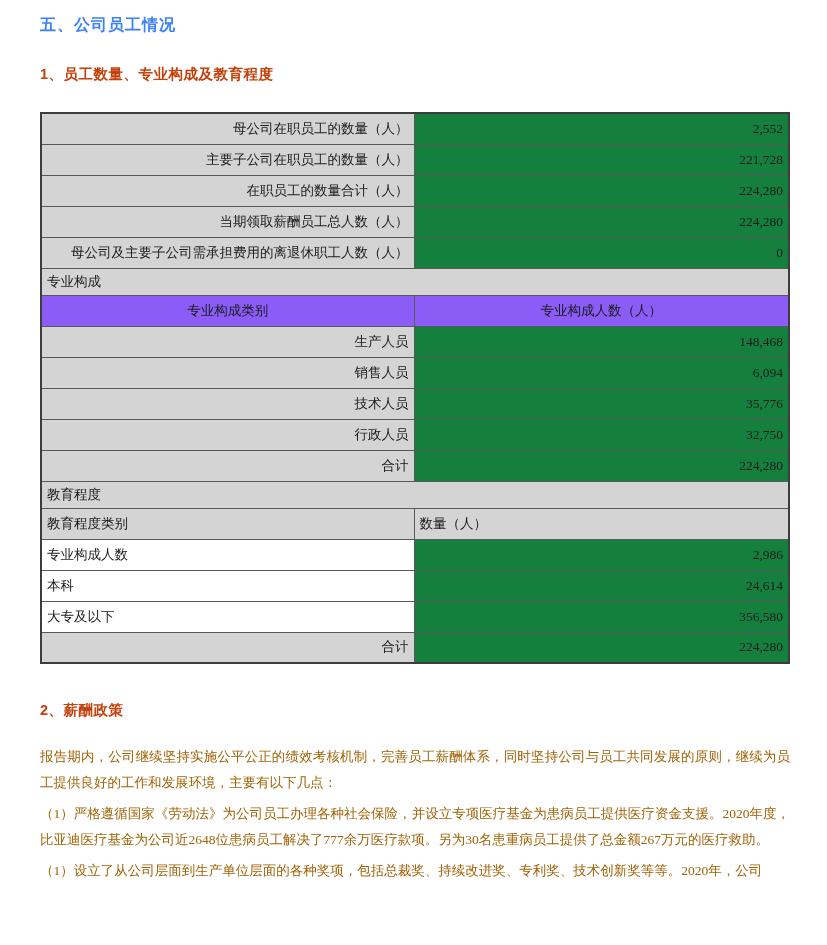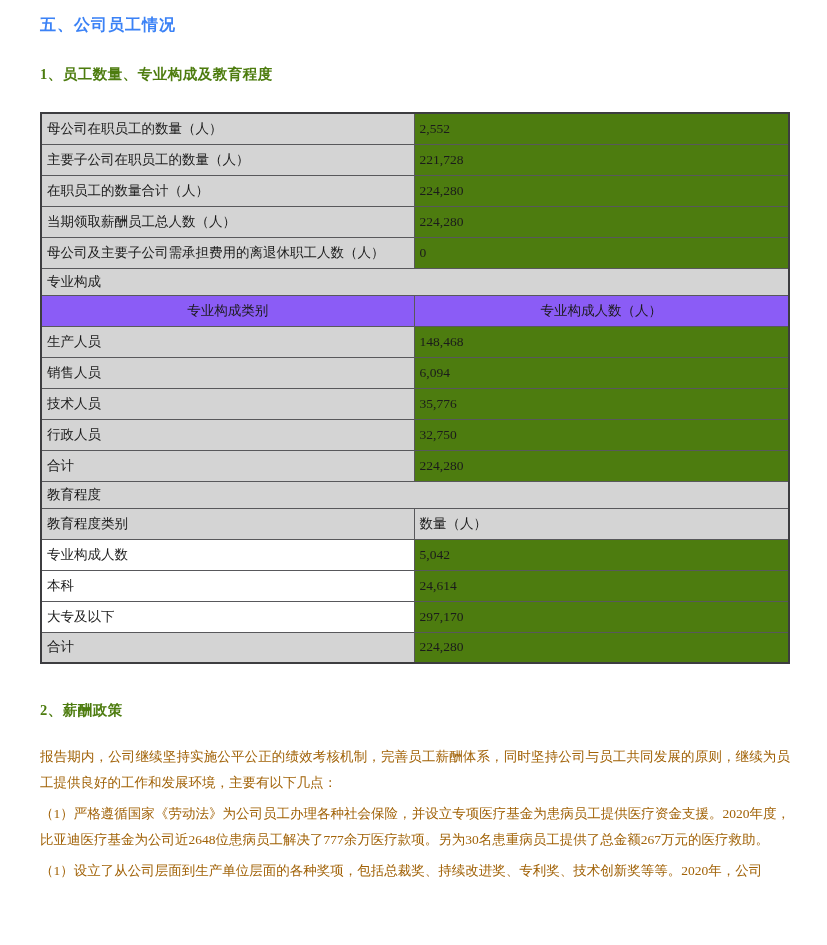--- a/index.html
+++ b/index.html
@@ -17,25 +17,25 @@
 
   h1.sec-title {
     font-family: "Liberation Sans", "DejaVu Sans", sans-serif;
     font-size: 16px;
     font-weight: bold;
     letter-spacing: 1px;
     color: #3b82f6;
     line-height: 22px;
   }
   h2.sub-title {
-    font-family: Liberation Serif, serif;
+    font-family: Liberation Sans, sans-serif;
     font-size: 14.5px;
     font-weight: bold;
     letter-spacing: 0.5px;
-    color: #4d7c0f;
+    color: #c2410c;
     line-height: 20px;
     margin-top: 28px;
   }
   h2.sub-title-2 { margin-top: 36px; }
 
   table.emp-table {
     margin-top: 28px;
     width: 750px;
     border-collapse: collapse;
     border: 2px solid #3d3d40;
@@ -43,23 +43,23 @@
   }
   table.emp-table td {
     border: 1px solid #58585b;
     font-size: 13.5px;
     line-height: 16px;
     padding: 0 5px;
     height: 31px;
     vertical-align: middle;
     color: #1b1b1b;
   }
-  td.lbl   { background: #d4d4d4; text-align: left;  width: 373px; }
+  td.lbl   { background: #d4d4d4; text-align: right;  width: 373px; }
   td.lblw  { background: #ffffff; text-align: left;  width: 373px; }
-  td.val   { background: #4d7c0f; text-align: left; }
+  td.val   { background: #15803d; text-align: right; }
   tr.spanhead td { background: #d4d4d4; text-align: left; height: 27px; margin-left: 16px; }
   tr.subhead-center td { background: #8b5cf6; text-align: center; }
   tr.subhead-left td   { background: #d4d4d4; text-align: left; }
 
   .paras { margin-top: 24px; }
   .paras p {
     font-size: 13.5px;
     line-height: 25.5px;
     text-align: justify;
     color: #a16207;
@@ -130,29 +130,29 @@
 
         <tr class="spanhead">
           <td colspan="2">教育程度</td>
         </tr>
         <tr class="subhead-left">
           <td>教育程度类别</td>
           <td>数量（人）</td>
         </tr>
         <tr>
           <td class="lblw">专业构成人数</td>
-          <td class="val">5,042</td>
+          <td class="val">2,986</td>
         </tr>
         <tr>
           <td class="lblw">本科</td>
           <td class="val">24,614</td>
         </tr>
         <tr>
           <td class="lblw">大专及以下</td>
-          <td class="val">297,170</td>
+          <td class="val">356,580</td>
         </tr>
         <tr>
           <td class="lbl">合计</td>
           <td class="val">224,280</td>
         </tr>
       </tbody>
     </table>
 
     <h2 class="sub-title sub-title-2">2、薪酬政策</h2>
 

